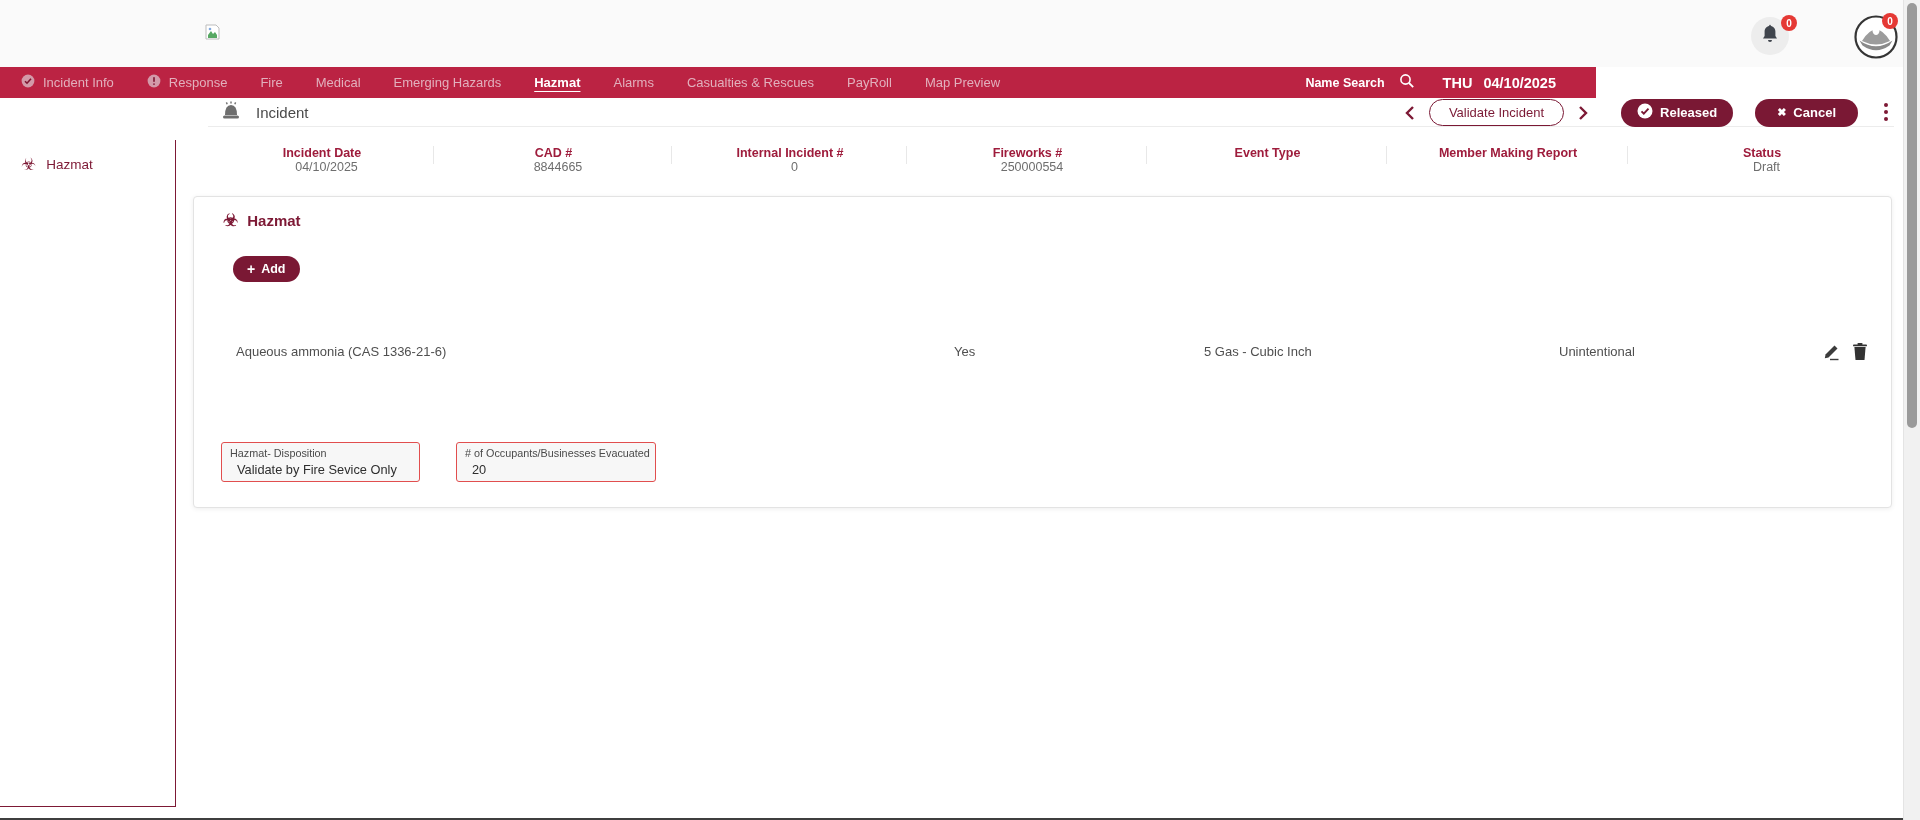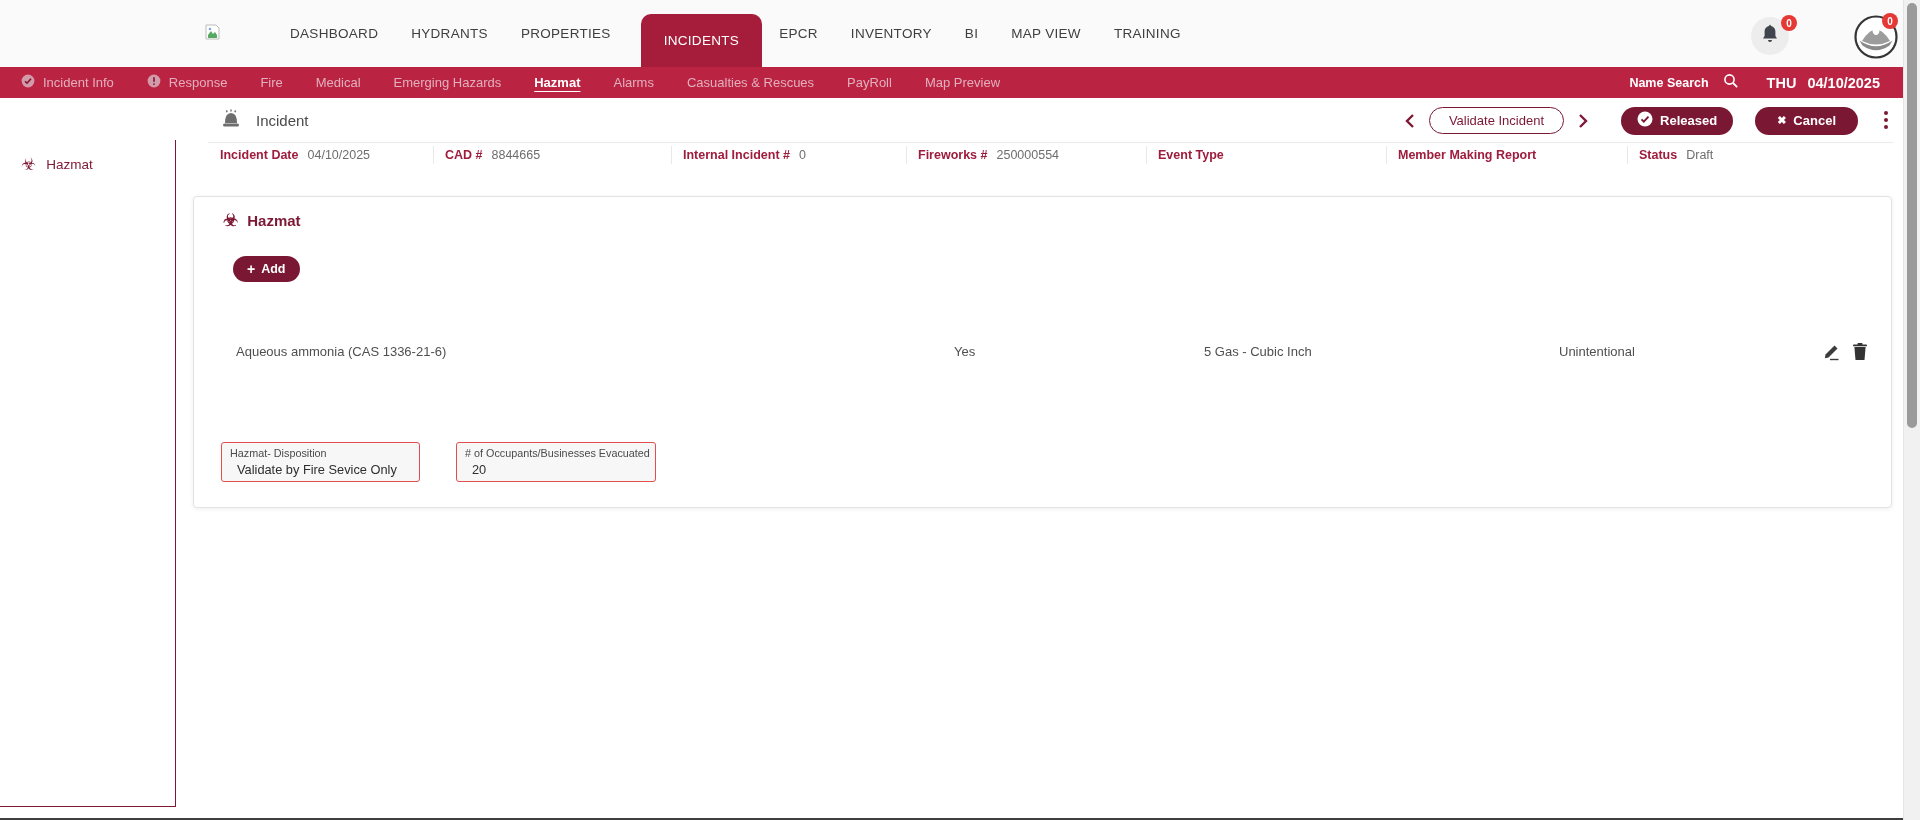--- a/index.html
+++ b/index.html
@@ -16,44 +16,44 @@
   .topnav { position:absolute; left:290px; top:0; height:67px; display:flex; align-items:center; }
   .topnav-item { font-size:13.5px; color:#3f3f3f; margin-right:33px; letter-spacing:0.3px; cursor:pointer; white-space:nowrap; }
   .topnav-item.active { background:#a51d3a; color:#ffffff; height:53px; align-self:flex-end; display:flex; align-items:center; padding:0 23px; border-radius:10px 10px 0 0; margin-left:-3px; margin-right:17px; }
   .bell-wrap { position:absolute; left:1751px; top:17px; width:38px; height:38px; border-radius:50%; background:#ededed; display:flex; align-items:center; justify-content:center; cursor:pointer; }
   .badge { position:absolute; background:#e53935; color:#fff; border-radius:50%; width:16px; height:16px; font-size:10px; font-weight:bold; display:flex; align-items:center; justify-content:center; }
   .badge-bell { left:1781px; top:15px; }
   .badge-avatar { left:1882px; top:13px; }
   .avatar { position:absolute; left:1854px; top:15px; width:44px; height:44px; border-radius:50%; cursor:pointer; }
 
   
-  .subnav { position:absolute; top:67px; left:0; width:1920px; height:31px; background:#bb2343; display:flex; }
+  .subnav { position:absolute; top:67px; left:0; width:1596px; height:31px; background:#bb2343; display:flex; }
   .subnav-items { display:flex; align-items:center; margin-left:21px; }
   .subnav-item { color:#e2b0bd; font-size:13px; margin-right:33px; display:flex; align-items:center; gap:8px; cursor:pointer; white-space:nowrap; }
   .subnav-item.active { color:#ffffff; font-weight:bold; text-decoration:underline; text-underline-offset:4px; }
   .subnav-right { margin-left:auto; margin-right:40px; display:flex; align-items:center; color:#fff; gap:14px; }
   .name-search { font-size:12.5px; font-weight:bold; }
   .subnav-date { display:flex; gap:11px; font-size:14.5px; font-weight:bold; margin-left:14px; }
 
   
-  .incident-header { position:absolute; top:99px; left:208px; width:1686px; height:44px; border-bottom:1px solid #ececec; display:flex; align-items:center; }
+  .incident-header { position:absolute; top:99px; left:208px; width:1686px; height:28px; border-bottom:1px solid #ececec; display:flex; align-items:center; }
   .ih-title { display:flex; align-items:center; gap:14px; margin-left:12px; color:#4a4a4a; font-size:15px; }
   .ih-actions { margin-left:auto; display:flex; gap:14px; margin-right:2px; }
   .chev-btn { background:none; border:none; cursor:pointer; display:flex; align-items:center; padding:0; }
   .validate-btn { border:1.5px solid #7a1834; color:#7a1834; border-radius:15px; height:27px; padding:0 19px; background:#ffffff; font-size:13px; display:flex; align-items:center; cursor:pointer; font-family:inherit; }
   .pill-btn { background:#7a1834; color:#fff; border-radius:15px; height:28px; padding:0 16px; font-size:13px; font-weight:bold; display:flex; align-items:center; gap:7px; border:none; cursor:pointer; font-family:inherit; }
   .complete-btn { margin-left:18px; }
   .cancel-btn { margin-left:8px; padding:0 22px; }
   .cancel-x { font-size:11px; }
   .dots-btn { background:none; border:none; cursor:pointer; margin-left:8px; display:flex; flex-direction:column; gap:3px; padding:4px; }
   .dots-btn i { width:4px; height:4px; border-radius:50%; background:#7d1935; display:block; }
 
   
   .info-bar { position:absolute; top:140px; left:210px; width:1684px; height:30px; display:flex; align-items:center; }
-  .info-item { display:flex; align-items:center; border-left:1px solid #e8e8e8; padding-left:11px; height:18px; }
+  .info-item { display:flex; align-items:center; border-left:1px solid #e8e8e8; padding-left:11px; height:18px;flex-direction:column; }
   .info-item:nth-child(1) { border-left:none; padding-left:10px; width:223px; }
   .info-item:nth-child(2) { width:238px; }
   .info-item:nth-child(3) { width:235px; }
   .info-item:nth-child(4) { width:240px; }
   .info-item:nth-child(5) { width:240px; }
   .info-item:nth-child(6) { width:241px; }
   .info-item:nth-child(7) { flex:1; }
   .info-label { color:#9e1c3c; font-weight:bold; font-size:12.5px; margin-right:9px; white-space:nowrap; }
   .info-value { color:#6e6e6e; font-size:12.5px; white-space:nowrap; }
 
@@ -93,31 +93,20 @@
 <div class="topbar">
 
   <span class="broken-img">
     <svg width="15" height="16" viewBox="0 0 15 16">
       <path d="M1 1 h10 l3 3 v11 h-13 z" fill="#ffffff" stroke="#bdbdbd"></path>
       <path d="M3 11 l3-4 2 3 2-2 2 3 v3 h-9 z" fill="#57a863"></path>
       <circle cx="5" cy="5" r="1.3" fill="#7fa8e0"></circle>
     </svg>
   </span>
 
-  <div class="topnav">
-    <span class="topnav-item">DASHBOARD</span>
-    <span class="topnav-item">HYDRANTS</span>
-    <span class="topnav-item">PROPERTIES</span>
-    <span class="topnav-item active">INCIDENTS</span>
-    <span class="topnav-item">EPCR</span>
-    <span class="topnav-item">INVENTORY</span>
-    <span class="topnav-item">BI</span>
-    <span class="topnav-item">MAP VIEW</span>
-    <span class="topnav-item">TRAINING</span>
-  </div>
 
   <div class="bell-wrap">
     <span>
       <svg width="20" height="21" viewBox="0 0 20 21">
         <path d="M10 2 C6.6 2 4.6 4.6 4.6 7.6 V12 L3 14.5 h14 L15.4 12 V7.6 C15.4 4.6 13.4 2 10 2 Z" fill="#40454d"></path>
         <path d="M8 16 a2 2 0 0 0 4 0 z" fill="#40454d"></path>
         <rect x="9.2" y="0.8" width="1.6" height="2" rx="0.8" fill="#40454d"></rect>
       </svg>
     </span>
   </div>

